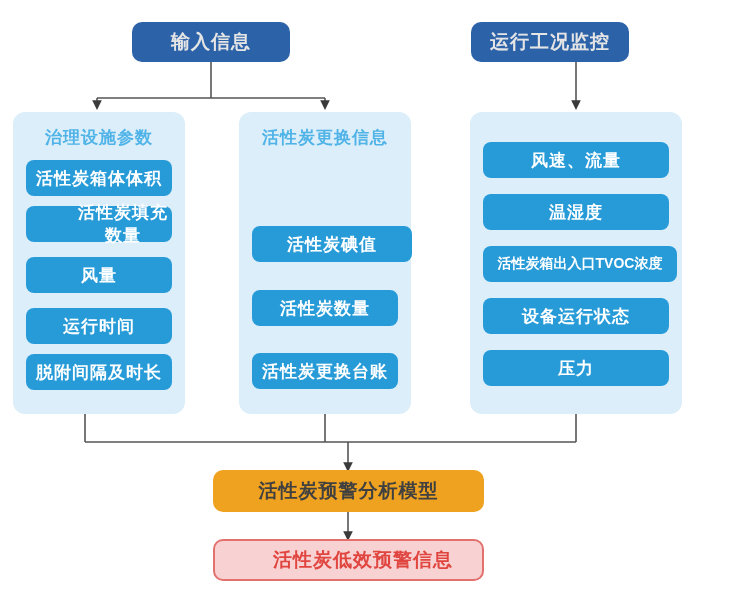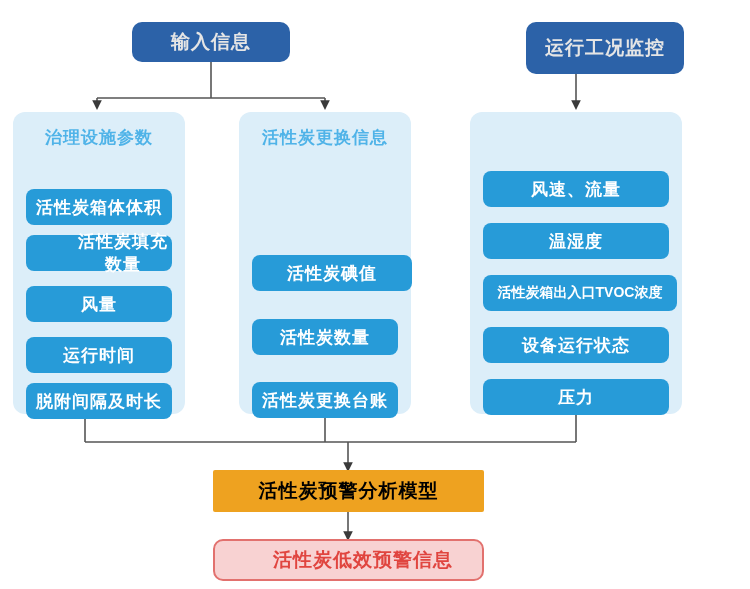--- a/index.html
+++ b/index.html
@@ -75,34 +75,33 @@
     align-items: center;
     justify-content: center;
     text-align: center;
     background: #279BD8;
     color: #ffffff;
     font-size: 17px;
     font-weight: bold;
     border-radius: 8px;
     letter-spacing: 1px;
     z-index: 2;
-    margin-top: 29px;
   }
   .chip.small {
     font-size: 14px;
     letter-spacing: 0px;
   }
 
   
   .node-model {
     background: #EEA220;
-    color: #000000;
+    color: #404040;
     font-size: 19px;
     font-weight: bold;
-    border-radius: 2px;
+    border-radius: 10px;
   }
 
   
   .node-result {
     background: #F8D2D2;
     border: 2px solid #E2716E;
     color: #E0453F;
     font-size: 19px;
     font-weight: bold;
     border-radius: 10px;
@@ -139,21 +138,21 @@
       <path d="M 348 442 L 348 470" marker-end="url(#arrow)"></path>
     </g>
 
     <g stroke="#555555" stroke-width="1.6" fill="none">
       <path d="M 348 512 L 348 539" marker-end="url(#arrow)"></path>
     </g>
   </svg>
 
   <div class="node node-source" style="left:132px; top:22px; width:158px; height:40px;">输入信息</div>
 
-  <div class="node node-source" style="left:526px; top:22px; width:158px; height:52px;font-family:Liberation Mono, monospace;">运行工况监控</div>
+  <div class="node node-source" style="left:471px; top:22px; width:158px; height:40px;font-family:Liberation Mono, monospace;">运行工况监控</div>
 
   <div class="panel" style="left:13px; top:112px; width:172px; height:302px;">
     <div class="panel-title">治理设施参数</div>
   </div>
   <div class="chip" style="left:26px; top:160px; width:146px; height:36px;">活性炭箱体体积</div>
   <div class="chip" style="left:26px; top:206px; width:146px; height:36px;padding-left:48px;">活性炭填充数量</div>
   <div class="chip" style="left:26px; top:257px; width:146px; height:36px;">风量</div>
   <div class="chip" style="left:26px; top:308px; width:146px; height:36px;">运行时间</div>
   <div class="chip" style="left:26px; top:354px; width:146px; height:36px;">脱附间隔及时长</div>
 

